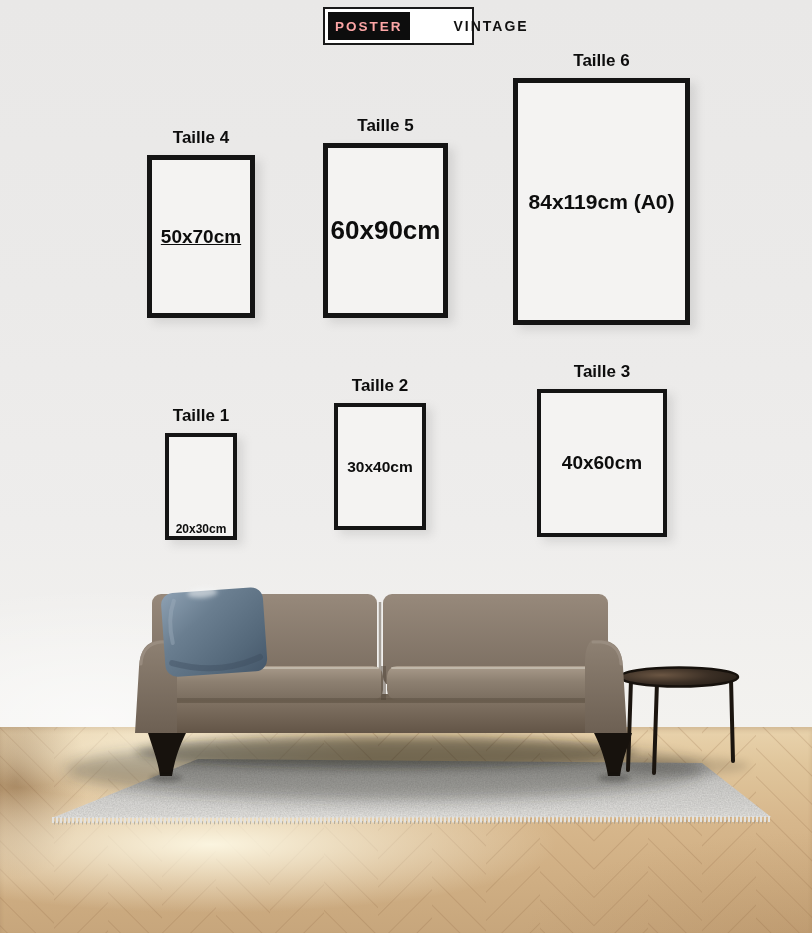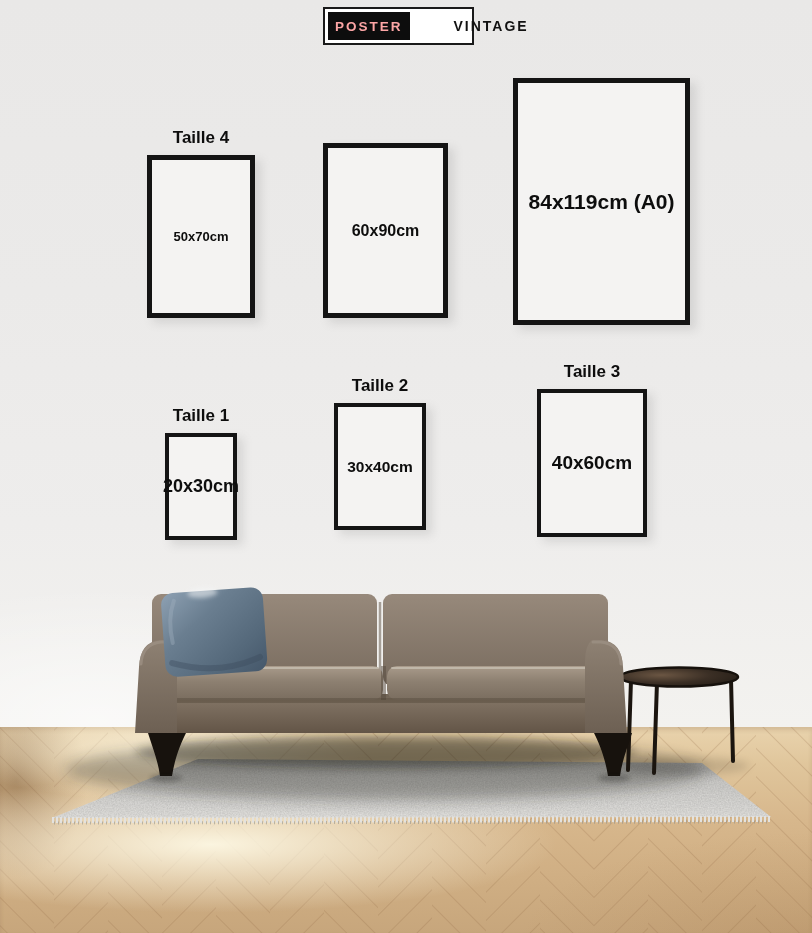--- a/index.html
+++ b/index.html
@@ -53,26 +53,26 @@
   .poster-frame{
     position:absolute;left:0;top:0;right:0;bottom:0;box-sizing:border-box;
     background:var(--frame-face,#f4f3f2);
     border:5px solid var(--frame-border,#141414);
     display:flex;align-items:center;justify-content:center;
     font-weight:700;color:var(--ink,#0d0d0d);
     box-shadow:6px 5px 9px rgba(110,110,110,.18);
     text-align:center;
   }
   .thin .poster-frame{border-width:4px;}
-  #g-t4{left:147px;top:155px;width:108px;height:163px;} #g-t4 .poster-frame{font-size:13px;}
-  #g-t5{left:323px;top:143px;width:125px;height:175px;} #g-t5 .poster-frame{font-size:16px;}
+  #g-t4{left:147px;top:155px;width:108px;height:163px;} #g-t4 .poster-frame{font-size:19px;text-decoration:underline;}
+  #g-t5{left:323px;top:143px;width:125px;height:175px;} #g-t5 .poster-frame{font-size:26px;}
   #g-t6{left:513px;top:78px;width:177px;height:247px;}  #g-t6 .poster-frame{font-size:21px;}
-  #g-t1{left:165px;top:433px;width:72px;height:107px;}   #g-t1 .poster-frame{font-size:18px;}
+  #g-t1{left:165px;top:433px;width:72px;height:107px;}   #g-t1 .poster-frame{font-size:12px;align-items:flex-end;}
   #g-t2{left:334px;top:403px;width:92px;height:127px;}  #g-t2 .poster-frame{font-size:15.5px;}
-  #g-t3{left:537px;top:389px;width:110px;height:148px;} #g-t3 .poster-frame{font-size:19px;}
+  #g-t3{left:537px;top:389px;width:110px;height:148px;padding-left:20px;} #g-t3 .poster-frame{font-size:19px;}
 </style>
 </head>
 <body>
 
 <div class="wall"></div>
 
 <div class="floor">
   <svg width="812" height="206">
     <defs>
       <pattern id="hbA" width="20" height="20" patternUnits="userSpaceOnUse" patternTransform="rotate(45)">
@@ -214,26 +214,28 @@
 </div>
 
 <div class="size-group" id="g-t4">
   <div class="frame-label">Taille 4</div>
   <div class="poster-frame">
     <span>50x70cm</span>
   </div>
 </div>
 
 <div class="size-group" id="g-t5">
+  <div class="frame-label">Taille 5</div>
   <div class="poster-frame">
     <span>60x90cm</span>
   </div>
 </div>
 
 <div class="size-group" id="g-t6">
+  <div class="frame-label">Taille 6</div>
   <div class="poster-frame">
     <span>84x119cm (A0)</span>
   </div>
 </div>
 
 <div class="size-group thin" id="g-t1">
   <div class="frame-label">Taille 1</div>
   <div class="poster-frame">
     <span>20x30cm</span>
   </div>

